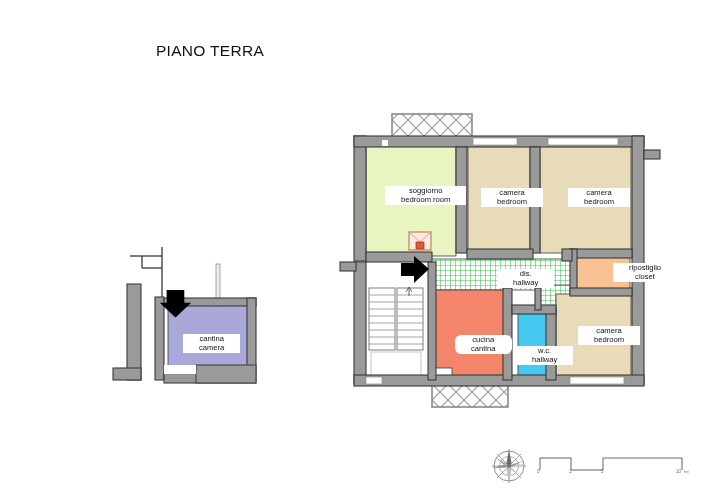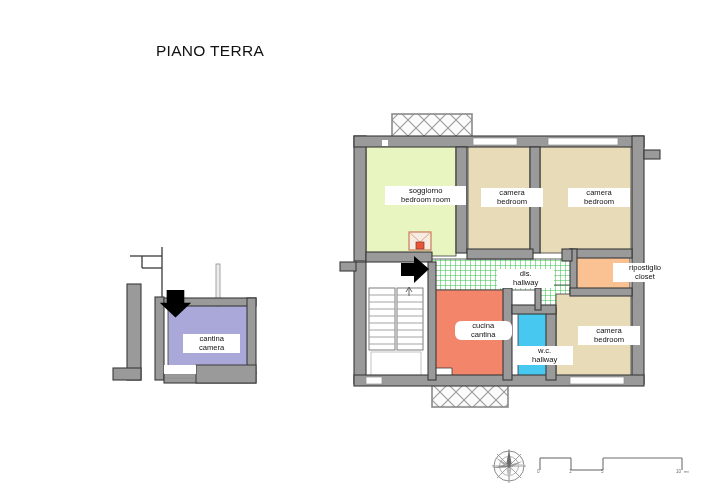--- a/index.html
+++ b/index.html
@@ -252,21 +252,21 @@
   <div class="rm-label" style="left:497px;top:269px;">
     <span class="l-it">dis.</span>
     <span class="l-en">hallway</span>
   </div>
 
   <div class="rm-label" style="left:581px;top:263px;margin-left:32px;">
     <span class="l-it">ripostiglio</span>
     <span class="l-en">closet</span>
   </div>
 
-  <div class="rm-label" style="left:455px;top:321px;border-radius:6px;">
+  <div class="rm-label" style="left:455px;top:335px;border-radius:6px;">
     <span class="l-it">cucina</span>
     <span class="l-en">cantina</span>
   </div>
 
   <div class="rm-label" style="left:516px;top:346px;">
     <span class="l-it">w.c.</span>
     <span class="l-en">hallway</span>
   </div>
 
   <div class="rm-label" style="left:578px;top:326px;">

